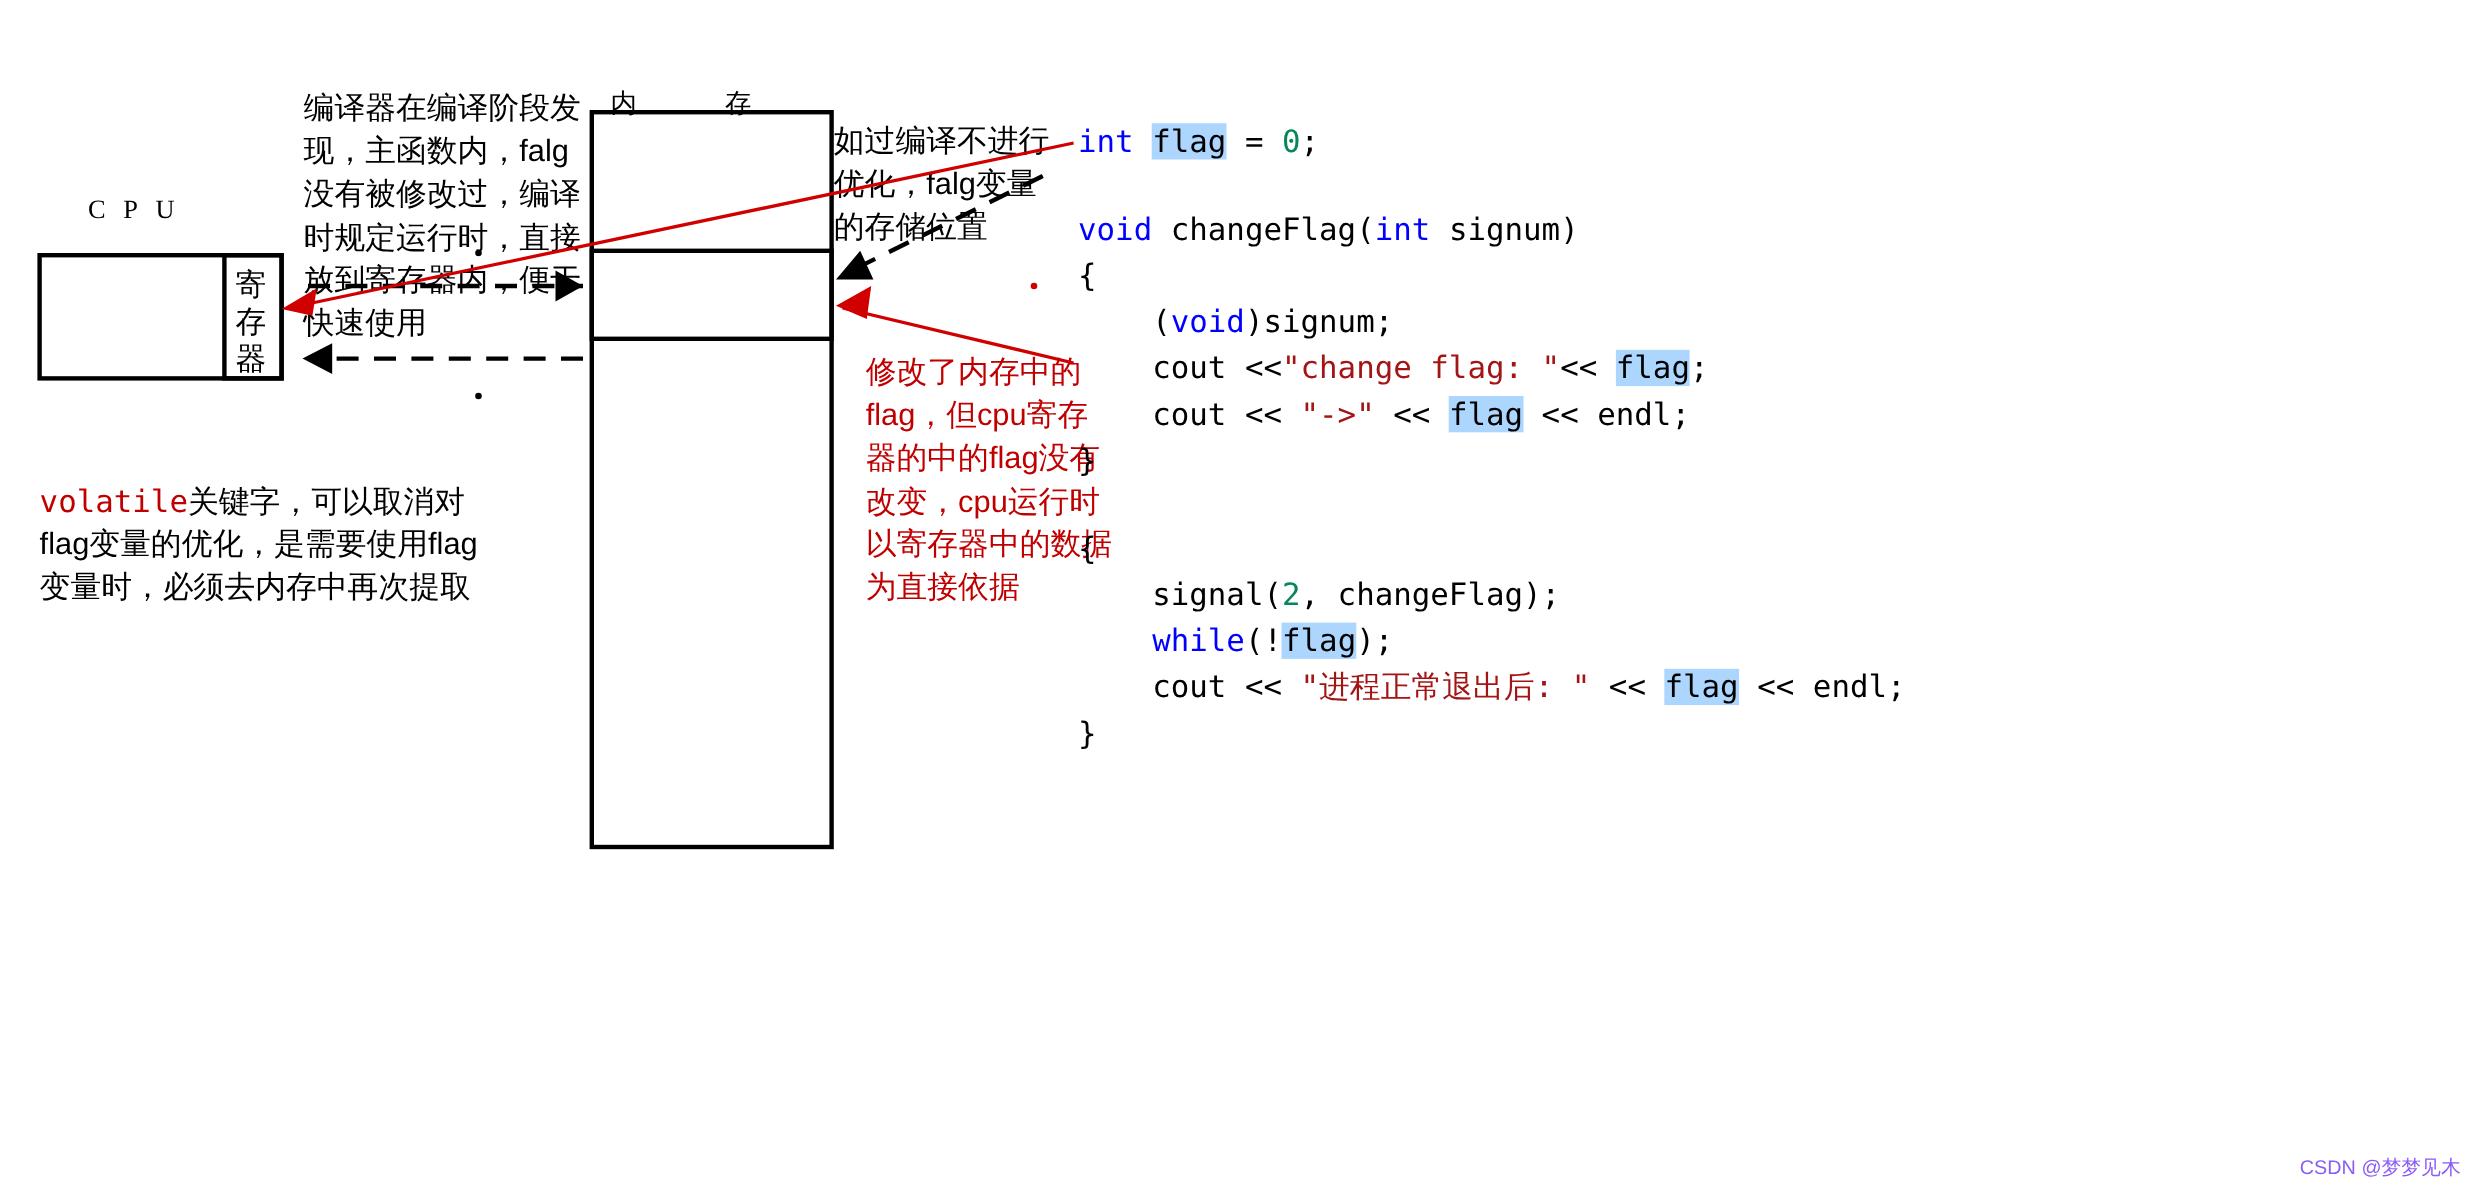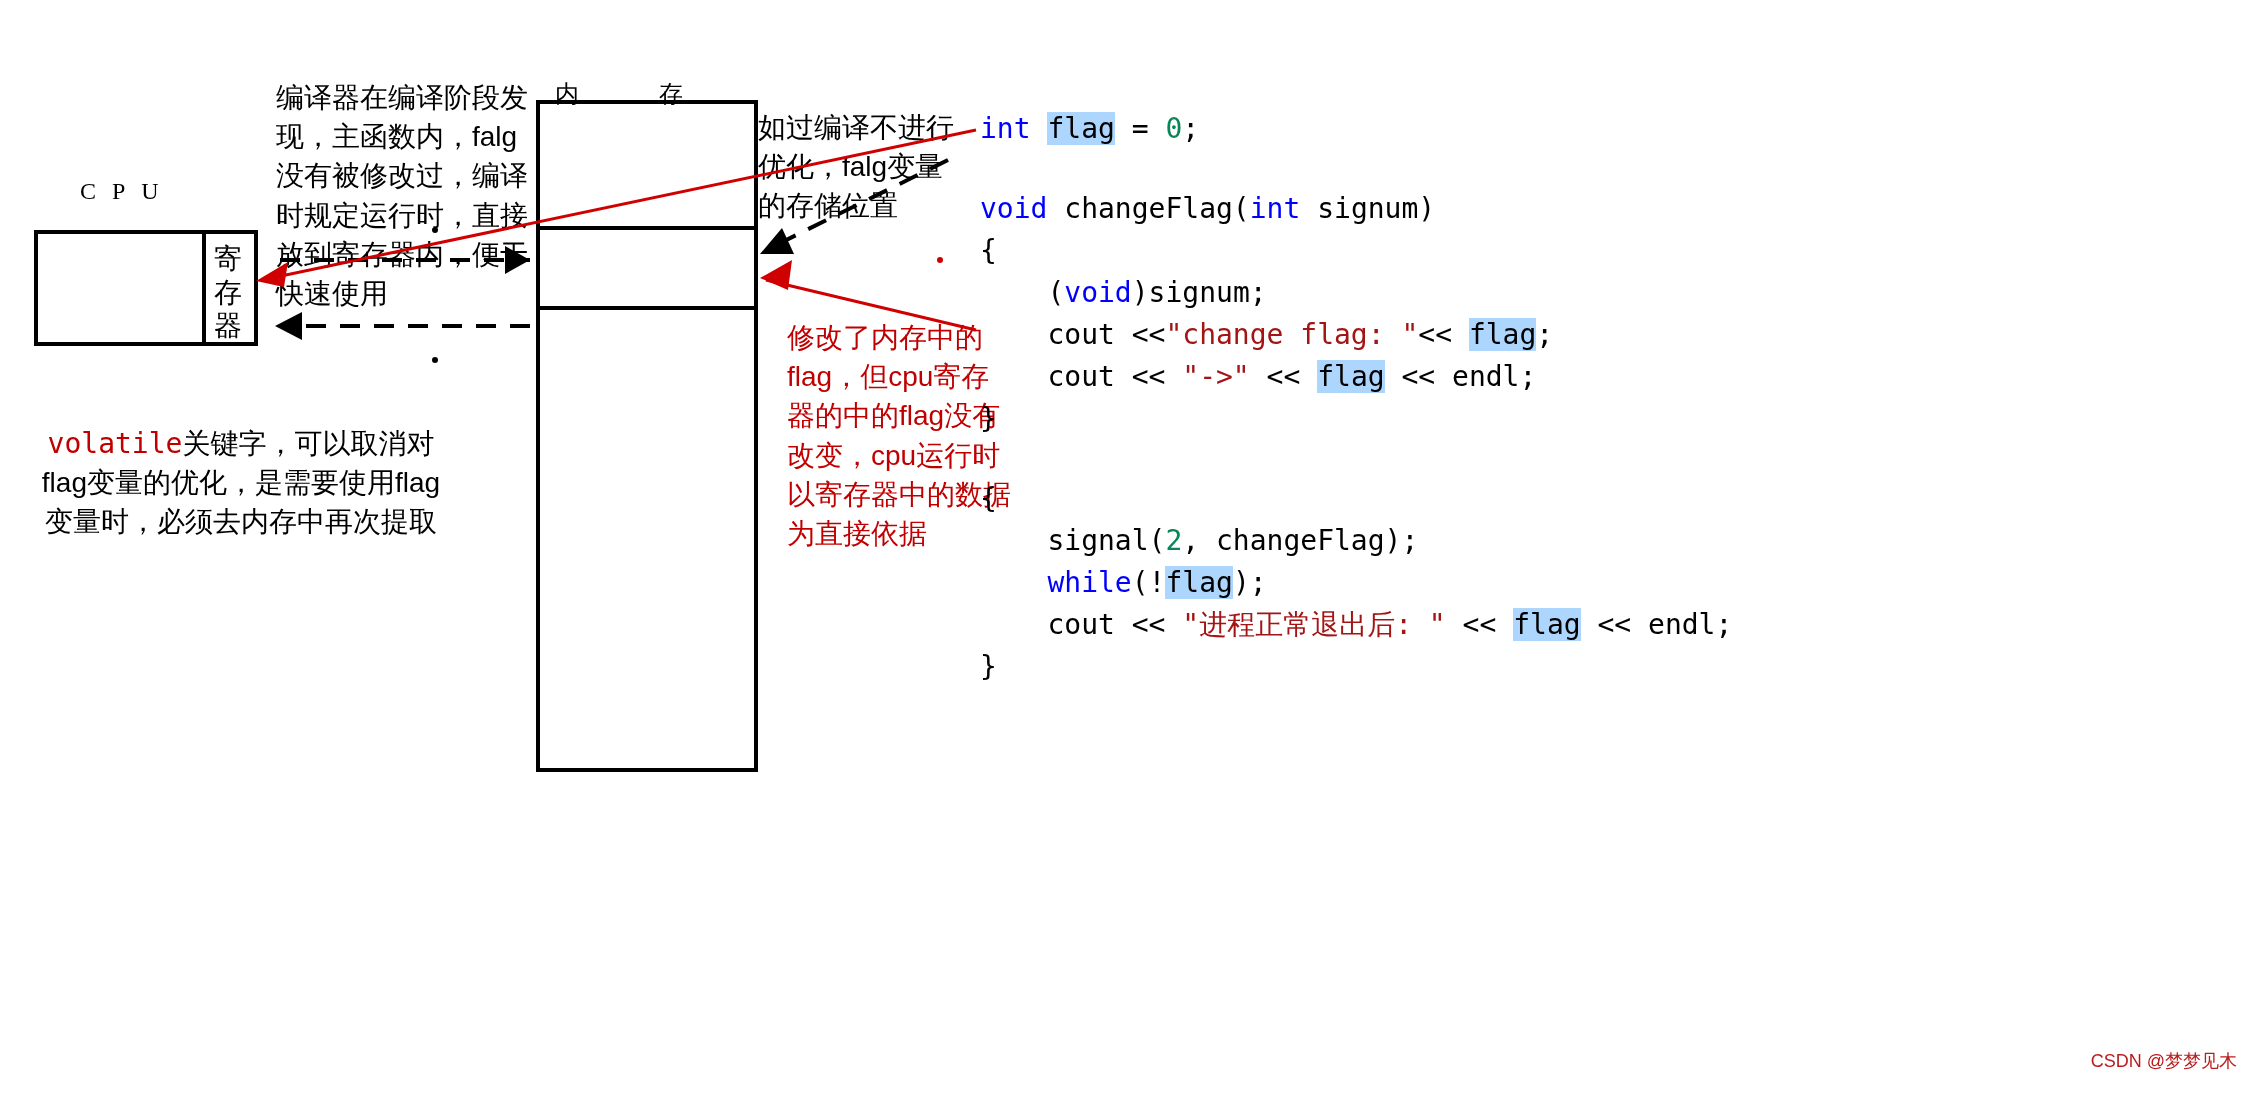--- a/index.html
+++ b/index.html
@@ -17,21 +17,21 @@
     .mem-label { font-size: 24px; letter-spacing: 28px; font-family: serif; }
     .reg-label { font-size: 28px; line-height: 1.2; }
     .reg-label span { display: block; }
     .red-note { color: #c00000; font-size: 28px; line-height: 1.4; margin-left: 29px; }
     .volatile-kw { color: #c00000; font-family: "Consolas", monospace; }
     .code { font-family: Consolas, monospace; font-size: 28px; line-height: 1.5; color: #000; }
     .kw { color: #0000ff; }
     .num { color: #098658; }
     .str { color: #a31515; }
     .hl  { background: #add6ff; }
-    .watermark { position: absolute; right: 20px; bottom: 20px; font-size: 18px; color: #b91c1c; }
+    .watermark { position: absolute; right: 20px; bottom: 20px; font-size: 18px; color: #8b5cf6; }
     svg.overlay { position: absolute; left: 0; top: 0; width: 2257px; height: 1093px; pointer-events: none; }
   </style>
 </head>
 <body>
 
 <div class="abs cpu-label" style="left:80px; top:178px;">CPU</div>
 
 <div class="abs mem-label" style="left:555px; top:78px;">内　存</div>
 
 <div class="abs reg-label" style="left:214px; top:242px;">
@@ -39,21 +39,21 @@
   <span>存</span>
   <span>器</span>
 </div>
 
 <div class="abs text-block" style="left:276px; top:78px; width:260px;">编译器在编译阶段发现，主函数内，falg没有被修改过，编译时规定运行时，直接放到寄存器内，便于快速使用</div>
 
 <div class="abs text-block" style="left:758px; top:108px; width:210px;">如过编译不进行优化，falg变量的存储位置</div>
 
 <div class="abs red-note" style="left:758px; top:318px; width:230px;">修改了内存中的flag，但cpu寄存器的中的flag没有改变，cpu运行时以寄存器中的数据为直接依据</div>
 
-<div class="abs text-block" style="left:36px; top:424px; width:410px;text-align:center;">
+<div class="abs text-block" style="left:36px; top:436px; width:410px;">
   <span class="volatile-kw">volatile</span><span>关键字，可以取消对flag变量的优化，是需要使用flag变量时，必须去内存中再次提取</span>
 </div>
 
 <div class="abs code" style="left:980px; top:108px;">
   <div><span class="kw">int</span> <span class="hl">flag</span><span> = </span><span class="num">0</span><span>;</span></div>
   <div style="height: 38px;"></div>
   <div><span class="kw">void</span><span> changeFlag(</span><span class="kw">int</span><span> signum)</span></div>
   <div>{</div>
   <div style="white-space: pre;"><span>    (</span><span class="kw">void</span><span>)signum;</span></div>
   <div style="white-space: pre;"><span>    cout &lt;&lt;</span><span class="str">"change flag: "</span><span>&lt;&lt; </span><span class="hl">flag</span><span>;</span></div>

